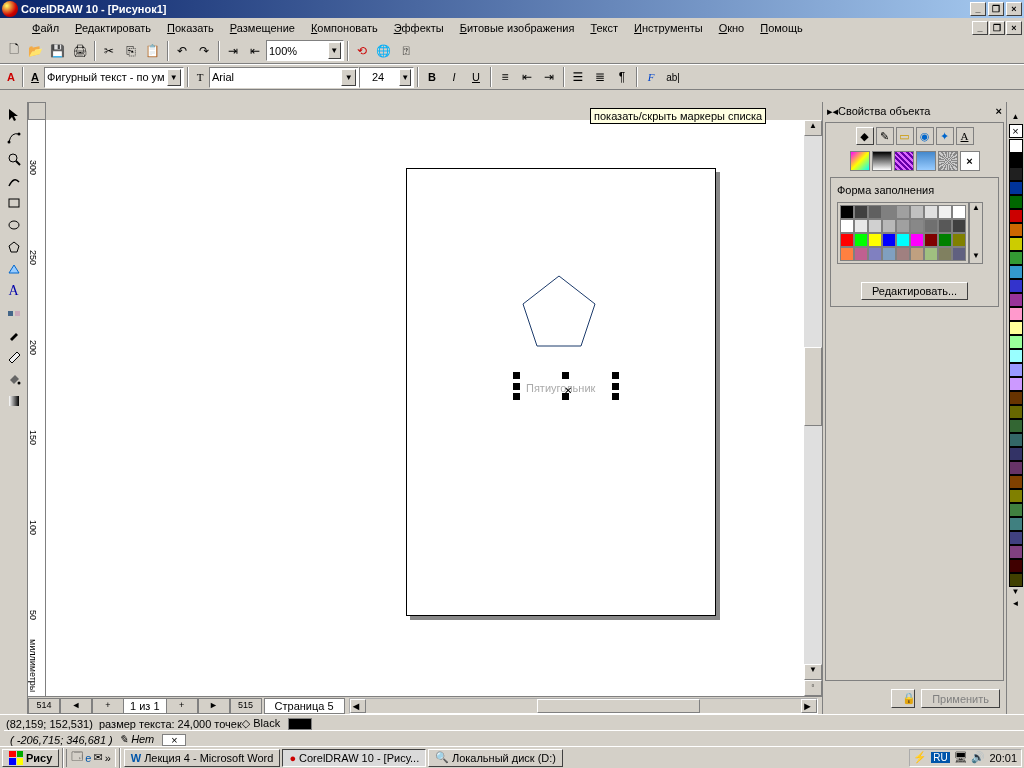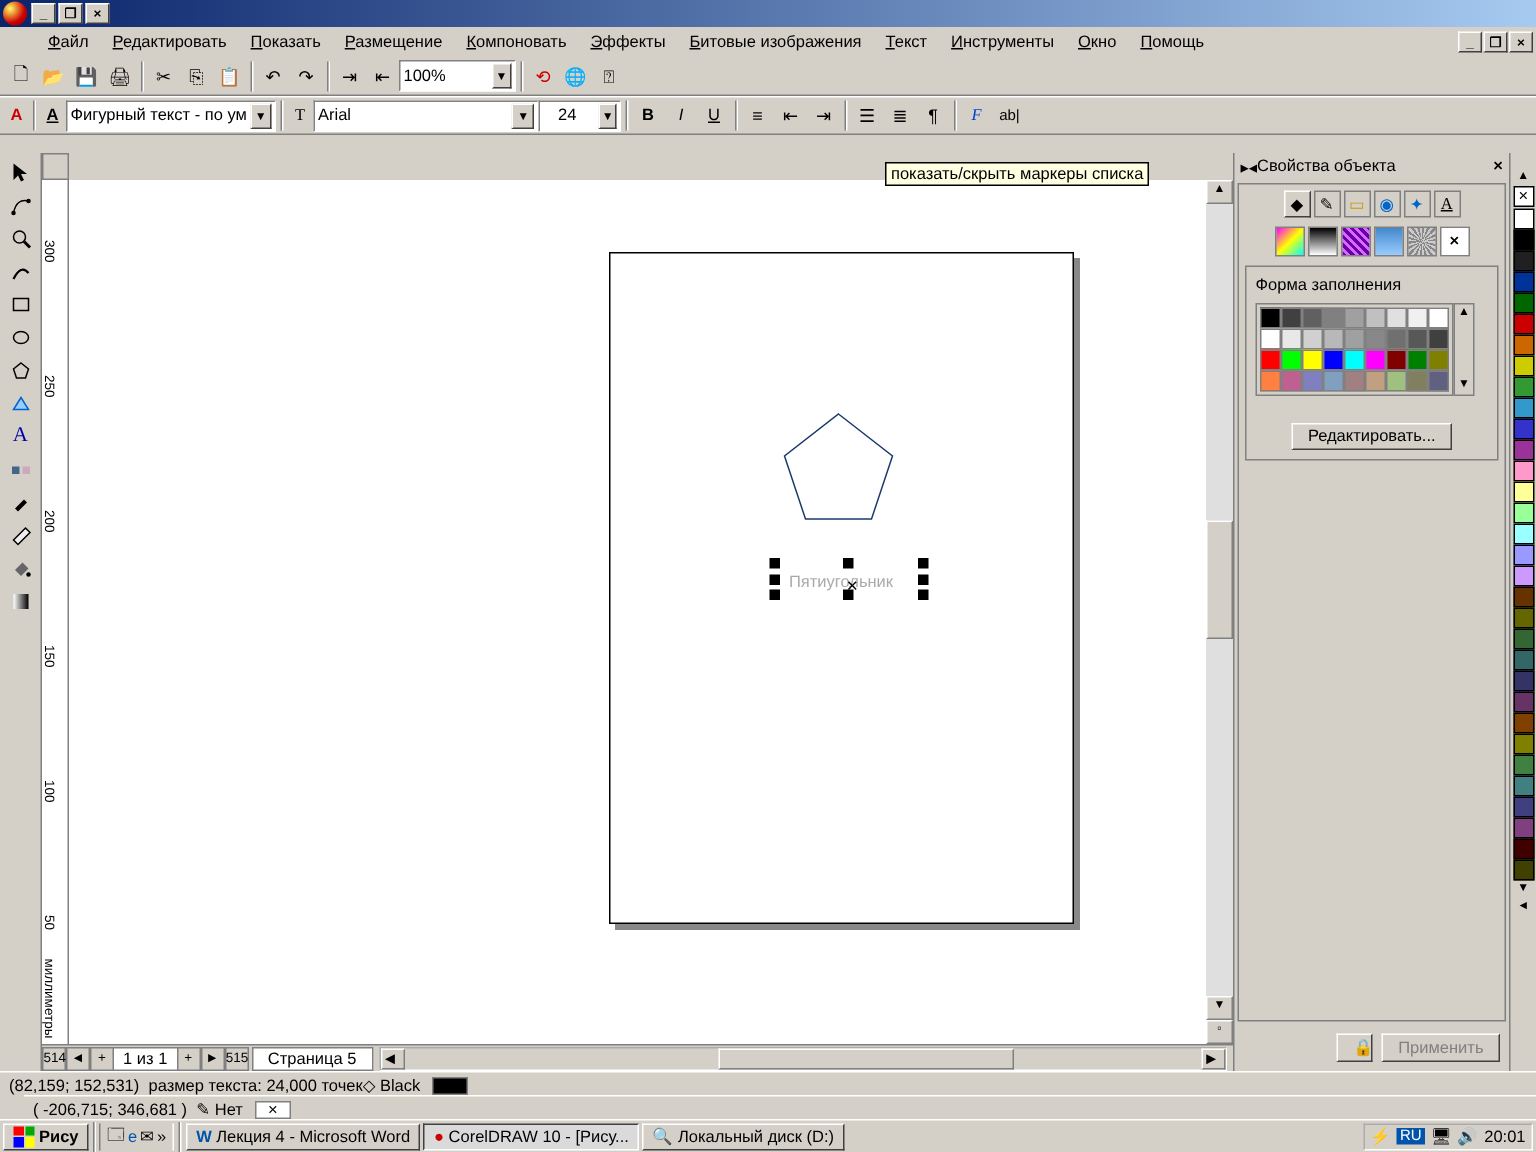--- a/index.html
+++ b/index.html
@@ -40,21 +40,21 @@
 .canvas-body { flex: 1; background: #fff; position: relative; overflow: hidden; }
 .page-shadow { position: absolute; left: 364px; top: 52px; width: 310px; height: 448px; background: #888; }
 .page { position: absolute; left: 360px; top: 48px; width: 310px; height: 448px; background: #fff; border: 1px solid #000; }
 .pentagon { position: absolute; left: 473px; top: 154px; }
 .text-sel { position: absolute; left: 470px; top: 255px; width: 100px; height: 22px; }
 .handle { width: 7px; height: 7px; background: #000; position: absolute; }
 .text-content { position: absolute; top: 7px; left: 10px; color: #aaa; font-size: 11px; white-space: nowrap; }
 
 .hscroll-row { height: 18px; background: #d4d0c8; display: flex; align-items: center; border-top: 1px solid #808080; }
 .pagenav { display: flex; align-items: center; height: 16px; }
-.pagenav .pbtn { width: 16px; height: 16px; background: #d4d0c8; border: 1px solid #808080; text-align: center; line-height: 12px; font-size: 9px; }
+.pagenav .pbtn { width: 32px; height: 16px; background: #d4d0c8; border: 1px solid #808080; text-align: center; line-height: 12px; font-size: 9px; }
 .pagenav .pinfo { padding: 0 6px; background: #fff; height: 16px; line-height: 14px; border-top: 1px solid #808080; border-bottom: 1px solid #808080; }
 .pagetab { height: 16px; background: #fff; border: 1px solid #808080; padding: 0 10px; line-height: 14px; margin-left: 2px; }
 .scrollbar-h { flex: 1; height: 16px; background: #d4d0c8; border: 1px inset #fff; margin: 0 4px; position: relative; }
 .scrollbar-h .thumb { position: absolute; left: 40%; width: 35%; top: 0; bottom: 0; background: #d4d0c8; border: 1px solid #fff; border-right-color: #808080; border-bottom-color: #808080; }
 .scrollbar-h .sbtn { width: 16px; height: 14px; background: #d4d0c8; border: 1px solid #fff; border-right-color: #808080; border-bottom-color: #808080; }
 
 .vscroll { width: 18px; background: #d4d0c8; display: flex; flex-direction: column; }
 .vscroll .sbtn { height: 16px; background: #d4d0c8; border: 1px solid #fff; border-right-color: #808080; border-bottom-color: #808080; text-align:center; font-size:8px; }
 .vscroll .track { flex: 1; background: #dfdfdf; position: relative; }
 .vscroll .thumb { position: absolute; top: 40%; height: 15%; left: 0; right: 0; background: #d4d0c8; border: 1px solid #fff; border-right-color: #808080; border-bottom-color: #808080; }
@@ -97,20 +97,21 @@
 
 .tooltip { position: absolute; background: #ffffe1; border: 1px solid #000; padding: 1px 3px; font-size: 11px; z-index: 100; }
 
 .ico { font-family: "Segoe UI Symbol", sans-serif; font-size: 12px; }
 </style>
 </head>
 <body>
 
 <div class="titlebar">
   <div class="app-icon"></div>
+  <div class="title-text">CorelDRAW 10 - [Рисунок1]</div>
   <div class="winbtns">
     <div class="winbtn">_</div>
     <div class="winbtn">❐</div>
     <div class="winbtn">×</div>
   </div>
 </div>
 
 <div class="menubar">
   <div class="menuitem"><span class="u">Ф</span>айл</div>
   <div class="menuitem"><span class="u">Р</span>едактировать</div>
@@ -531,21 +532,21 @@
     <div class="parrow">◄</div>
   </div>
 </div>
 
 <div class="statusbar" style="position:absolute;bottom:36px;left:0;right:0;">
   <span>(82,159; 152,531)</span>&nbsp;&nbsp;
   <span>размер текста: 24,000 точек</span>
   <span>◇ <span>Black</span></span>
   <div style="width:24px;height:12px;background:#000;border:1px solid #808080;margin-left:8px;"></div>
 </div>
-<div class="statusbar" style="position:absolute;bottom:20px;left:16px;right:0;">
+<div class="statusbar" style="position:absolute;bottom:20px;left:4px;right:0;font-style:italic;">
   <span>( -206,715; 346,681 )</span>&nbsp;&nbsp;
   <span>✎ <span>Нет</span></span>
   <div style="width:24px;height:12px;background:#fff;border:1px solid #808080;margin-left:8px;position:relative;">
       <span style="position:absolute;inset:0;text-align:center;line-height:10px;">×</span>
     </div>
 </div>
 
 <div class="taskbar">
   <div class="startbtn">
     <div class="winflag">

